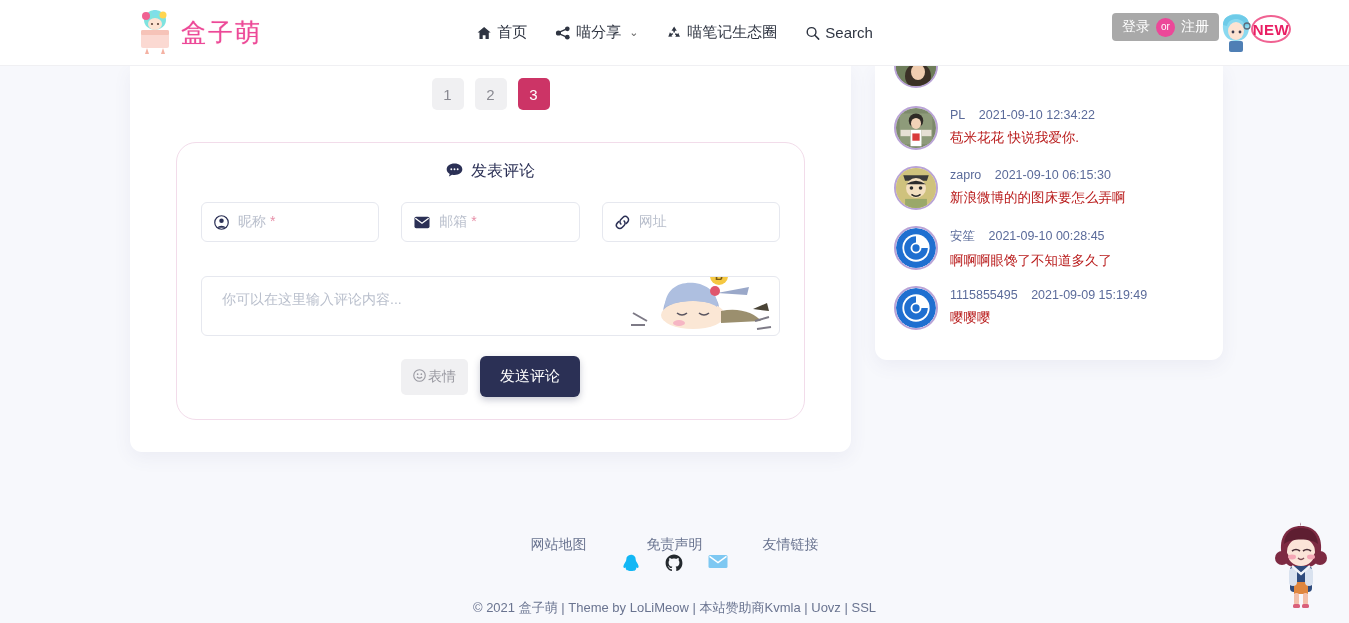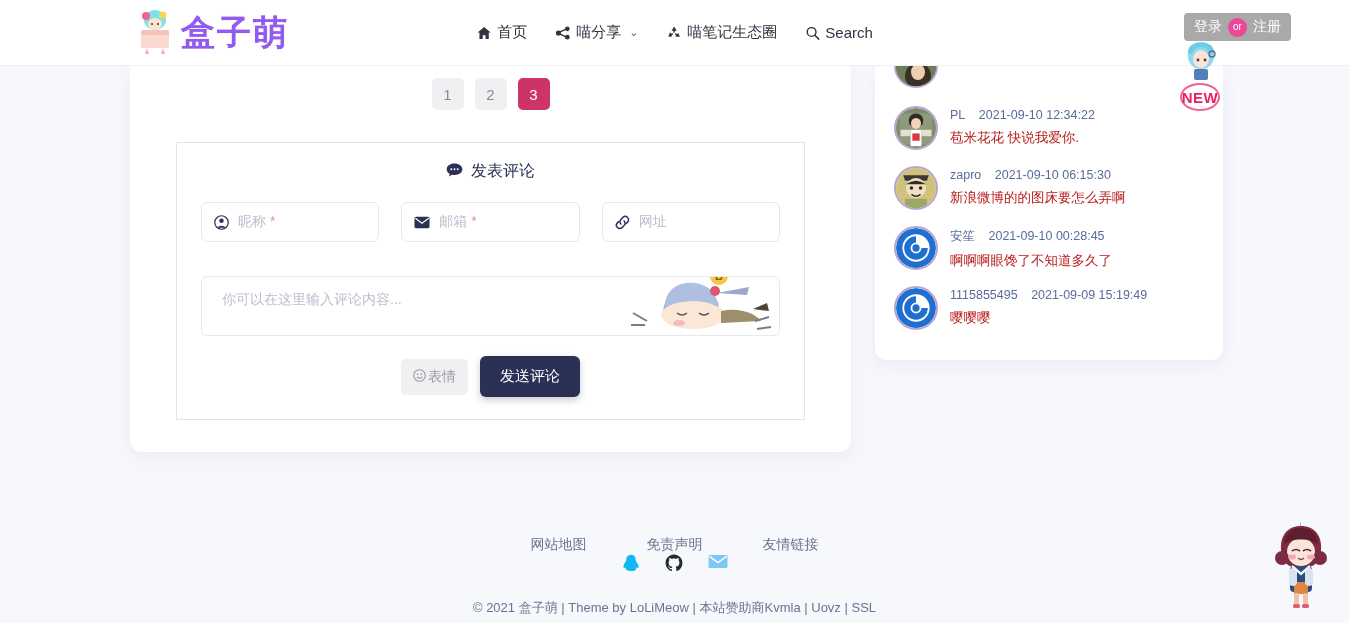--- a/index.html
+++ b/index.html
@@ -46,23 +46,23 @@
     display: flex;
     align-items: center;
     gap: 4px;
   }
   .logo-mascot {
     width: 44px;
     height: 48px;
     position: relative;
   }
   .logo-text {
-    font-size: 34px;
-    font-weight: bold;
-    color: #8b5cf6;
+    font-size: 25px;
+    font-weight: normal;
+    color: #ec4899;
     letter-spacing: 2px;
     line-height: 48px;
     text-shadow: 0 0 1px #f593b2;
   }
 
   .main-nav {
     position: absolute;
     left: 50%;
     transform: translateX(-50%);
     display: flex;
@@ -86,21 +86,20 @@
     color: #666;
     margin-left: 2px;
   }
 
   .auth-area {
     position: absolute;
     right: 58px;
     top: 13px;
     display: flex;
     align-items: flex-start;
-    flex-direction: column;
   }
   .auth-pill {
     display: flex;
     align-items: center;
     gap: 6px;
     background: #a9a9a9;
     border-radius: 4px;
     padding: 5px 10px;
     color: #ffffff;
     font-size: 14px;
@@ -182,21 +181,21 @@
   }
   .page-btn.active {
     background: #cc3466;
     color: #ffffff;
   }
 
   
   .comment-form {
     margin: 14px 46px 0 46px;
     border: 1px solid #f2dcea;
-    border-radius: 0;
+    border-radius: 20px;
     padding: 18px 24px 22px 24px;
   }
   .form-title {
     text-align: center;
     font-size: 16px;
     color: #2b3055;
     display: flex;
     align-items: center;
     justify-content: center;
     gap: 8px;

